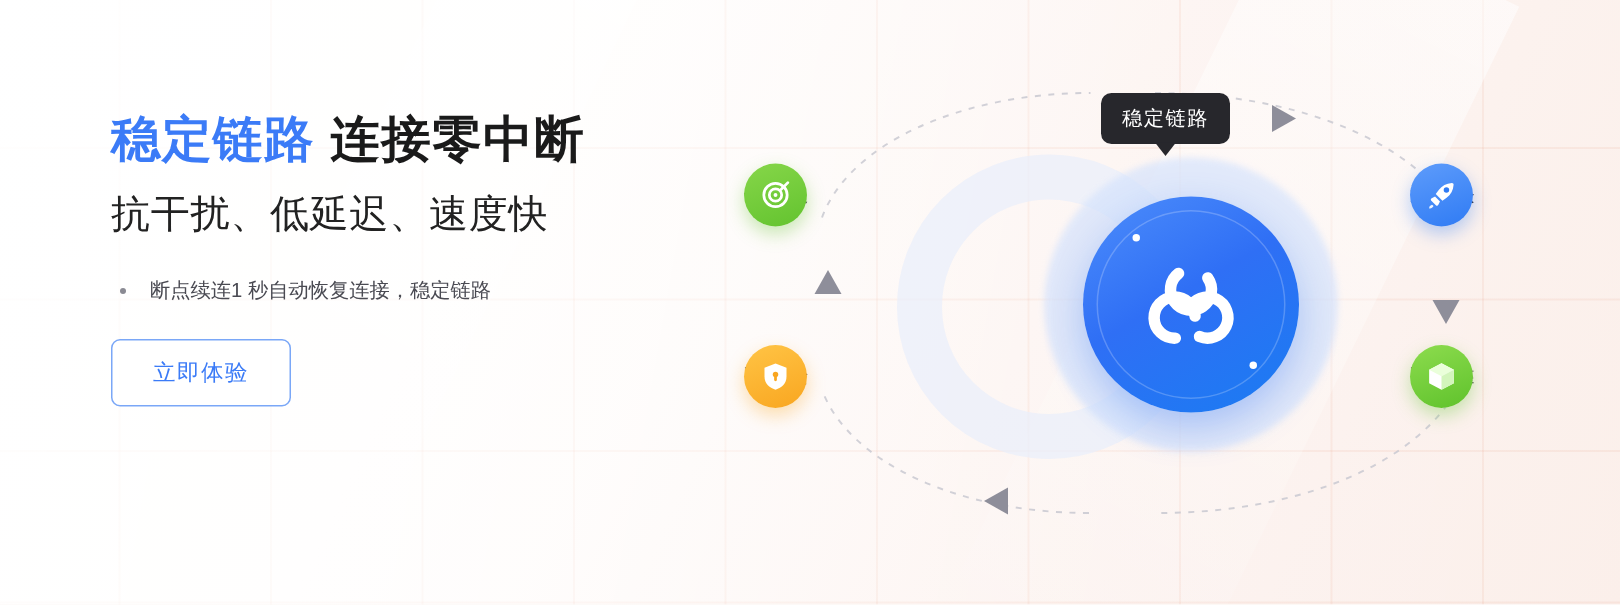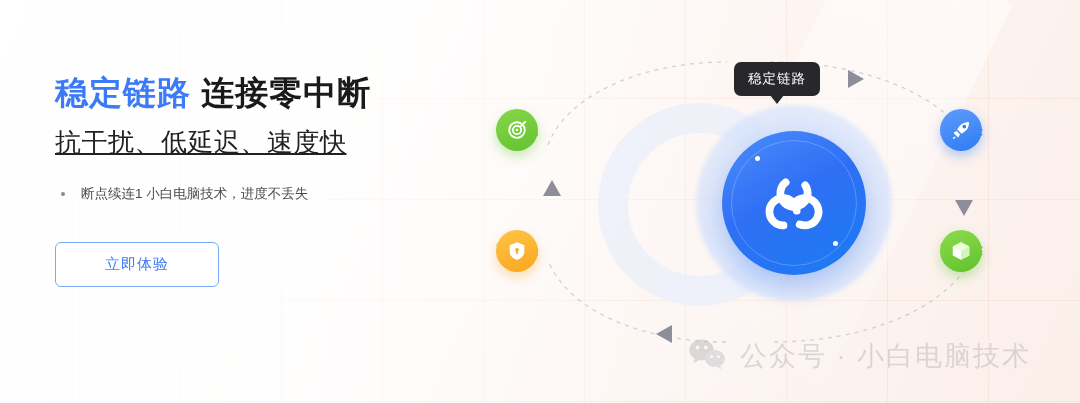--- a/index.html
+++ b/index.html
@@ -34,50 +34,49 @@
     position:absolute;
     background:linear-gradient(to bottom, rgba(255,255,255,0.55), rgba(255,255,255,0));
     transform-origin:top left;
   }
   .diag.d1 { left:40px;  top:-60px; width:150px; height:520px; transform:rotate(26deg); }
   .diag.d2 { left:330px; top:-80px; width:120px; height:560px; transform:rotate(26deg); }
   .diag.d3 { left:860px; top:-70px; width:170px; height:540px; transform:rotate(26deg); }
 
   
   #left-panel {
-    position:absolute; left:55px; top:74px; width:440px;
+    position:absolute; left:74px; top:74px; width:440px;
   }
   #headline {
     font-size:33px; font-weight:bold; line-height:1.18;
     letter-spacing:1px; white-space:nowrap;
   }
   #headline .accent { color:#3b7bf7; }
   #headline .plain  { color:#1a1a1a; }
   #subhead {
     margin-top:12px;
     font-size:26px; font-weight:400; color:#222; letter-spacing:0.5px;
     white-space:nowrap;
-    text-decoration:underline;
   }
   #bullets { margin-top:24px; list-style:none; }
   #bullets li {
     position:relative;
     padding-left:26px;
     font-size:13.5px; color:#4a4a52;
     line-height:1.55; margin-bottom:11px;
     white-space:nowrap;
   }
   #bullets li::before {
     content:""; position:absolute; left:6px; top:8px;
     width:4px; height:4px; border-radius:50%; background:#8a8a93;
   }
   #cta {
-    margin-top:26px;
+    margin-top:10px;
     display:inline-flex; align-items:center; justify-content:center;
-    width:164px; height:45px;
+    width:120px; height:45px;
     border:1px solid #7aa7f7; border-radius:6px;
     background:rgba(255,255,255,0.72);
     color:#3b7bf7; font-size:15px; letter-spacing:1px;
     cursor:pointer;
   }
 
   
   #diagram { position:absolute; left:470px; top:0; width:610px; height:403px; }
   #orbit-svg { position:absolute; inset:0; }
 
@@ -162,21 +161,21 @@
   <div id="grid-fade"></div>
 
   <div id="left-panel">
     <h1 id="headline">
       <span class="accent">稳定链路</span>
       <span class="plain">连接零中断</span>
     </h1>
     <div id="subhead">抗干扰、低延迟、速度快</div>
 
     <ul id="bullets">
-      <li>断点续连1 小白电脑技术，进度不丢失</li>
+      <li>断点续连1 秒自动恢复连接，稳定链路</li>
     </ul>
 
     <div id="cta">立即体验</div>
   </div>
 
   <div id="diagram">
 
     <div class="halo ring-outline"></div>
     <div class="halo glow"></div>
 
@@ -250,28 +249,13 @@
           <path d="M12 2.4 L21 7.1 L12 11.9 L3 7.1 Z" fill="#eaffda"></path>
           <path d="M12 11.9 L21 7.1 V16.9 L12 21.6 Z" fill="#d3f5bc"></path>
         </svg>
       </span>
       <span class="node-label">高可靠</span>
     </div>
 
     <div class="tooltip" id="tip-top">稳定链路</div>
   </div>
 
-  <div id="watermark">
-    <span>
-      <svg width="38" height="32" viewBox="0 0 38 32" fill="#b9b9bd">
-        <ellipse cx="13.5" cy="12" rx="12.2" ry="10.4"></ellipse>
-        <path d="M7 20 l-1.8 5.2 5.4-2.8z"></path>
-        <ellipse cx="27" cy="20.5" rx="10" ry="8.6" fill="#c5c5c9"></ellipse>
-        <path d="M32 27 l1.6 4.3 -4.6-2.4z" fill="#c5c5c9"></path>
-        <circle cx="9.5" cy="9.5" r="1.9" fill="#faf8f7"></circle>
-        <circle cx="17.8" cy="9.5" r="1.9" fill="#faf8f7"></circle>
-        <circle cx="23.6" cy="18.4" r="1.5" fill="#faf8f7"></circle>
-        <circle cx="30.4" cy="18.4" r="1.5" fill="#faf8f7"></circle>
-      </svg>
-    </span>
-    <span class="wm-text">公众号 · 小白电脑技术</span>
-  </div>
 </div>
 
 </body></html>

